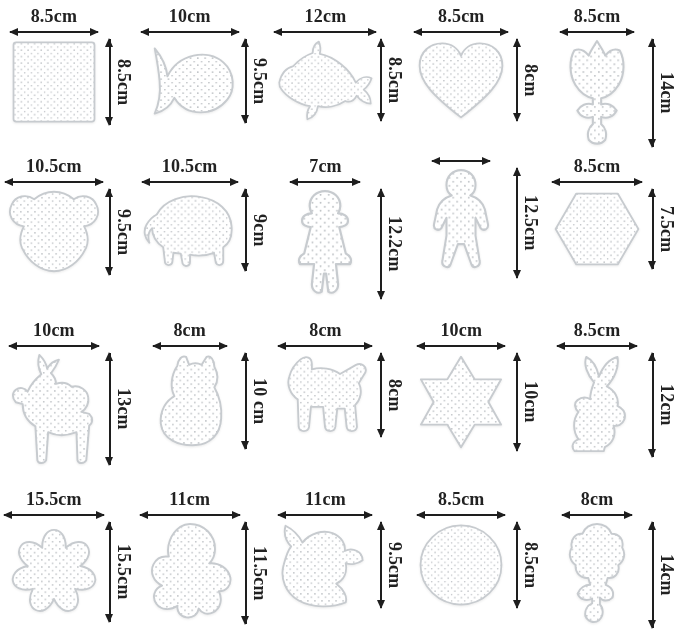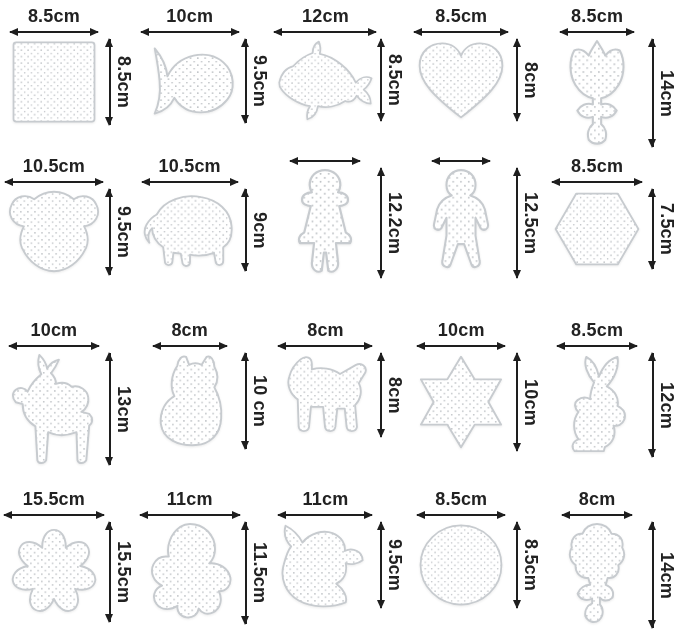--- a/index.html
+++ b/index.html
@@ -10,20 +10,21 @@
   .grid{
     width:679px;height:643px;display:grid;
     grid-template-columns:repeat(5,135.8px);
     grid-template-rows:150px 164px 169px 160px;
   }
   .cell{
     display:grid;box-sizing:border-box;
     grid-template-columns:1fr auto auto;
     grid-template-rows:auto auto 1fr;
     padding:6px 2px 0 2px;
+    font-family:Liberation Serif, serif;
   }
   .wlabel{grid-area:1/1;text-align:center;font-size:18px;font-weight:700;letter-spacing:.2px;white-space:nowrap}
   .harrow-wrap{grid-area:2/1;display:flex;justify-content:center;padding:4px 0 6px}
   .harrow{position:relative;height:2px;background:#1e1e1e}
   .harrow::before{content:"";position:absolute;left:-1px;top:-3.5px;
     border-top:4.5px solid transparent;border-bottom:4.5px solid transparent;border-right:9px solid #1e1e1e}
   .harrow::after{content:"";position:absolute;right:-1px;top:-3.5px;
     border-top:4.5px solid transparent;border-bottom:4.5px solid transparent;border-left:9px solid #1e1e1e}
   .shape-wrap{grid-area:3/1;display:flex;justify-content:center;align-items:flex-start}
   .varrow-wrap{grid-area:3/2;padding:0 2px 0 3px}
@@ -172,20 +173,21 @@
       </div>
     <div class="varrow-wrap">
         <div class="varrow" style="height:82px"></div>
       </div>
     <div class="vlabel" style="height:82px">
         <span>9cm</span>
       </div>
   </div>
 
   <div class="cell">
+    <div class="wlabel">7cm</div>
     <div class="harrow-wrap">
         <div class="harrow" style="width:70px"></div>
       </div>
     <div class="shape-wrap">
         <svg class="board" width="70" height="110" viewBox="0 0 64 104" preserveAspectRatio="none">
           <path class="bp" d="M32,2 C40,2 46,8 46,16 C46,19 45,21 44,23 C49,23 53,26 53,30 C53,34 49,36 45,36 L51,61 C55,63 57,67 55,71 L42,71 L44,90 C44,96 39,100 35,97 L33,80 L31,80 L29,97 C25,100 20,96 20,90 L22,71 L9,71 C7,67 9,63 13,61 L19,36 C15,36 11,34 11,30 C11,26 15,23 20,23 C19,21 18,19 18,16 C18,8 24,2 32,2 Z"></path>
         </svg>
       </div>
     <div class="varrow-wrap">
         <div class="varrow" style="height:110px"></div>

